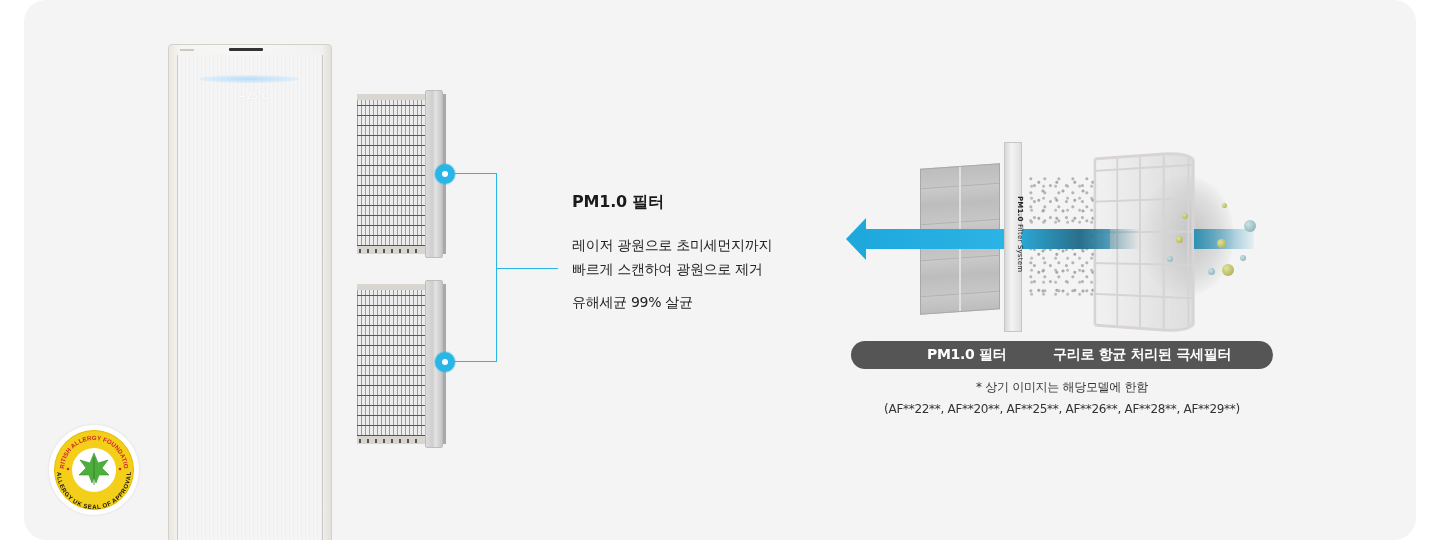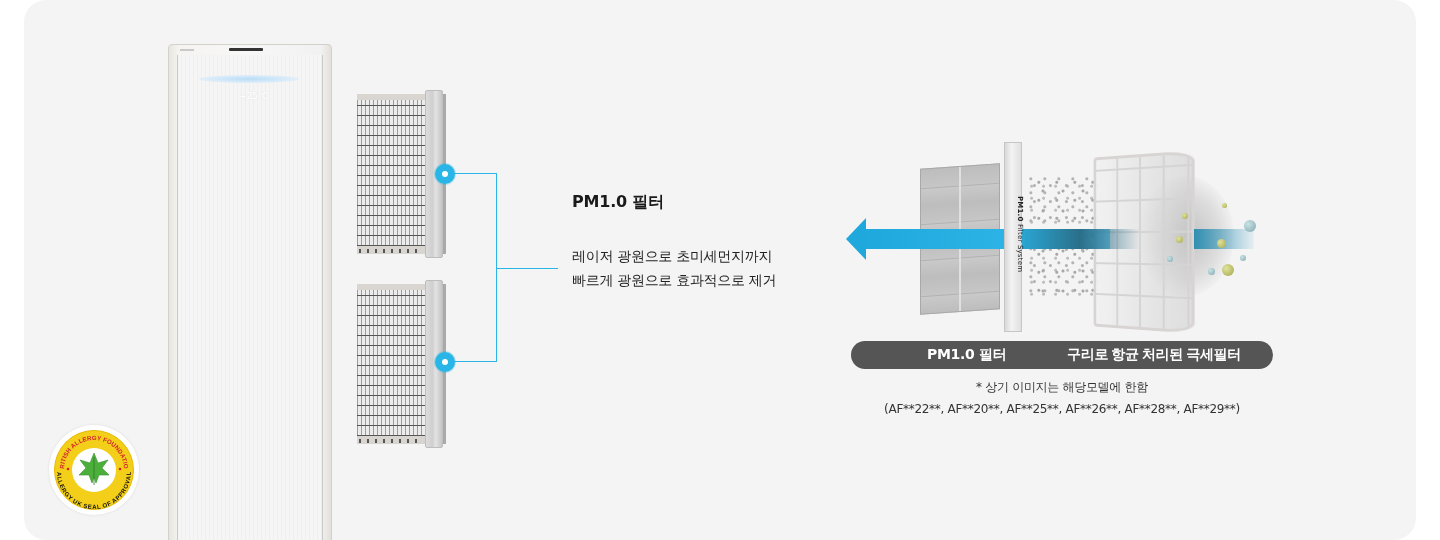--- a/index.html
+++ b/index.html
@@ -60,21 +60,21 @@
   }
   .cassette.top .hotspot { top: 74px; }
   .cassette.bottom .hotspot { top: 72px; }
 
   
   .line { position: absolute; background: #29b6e6; }
 
   
   .feature { position: absolute; left: 572px; top: 192px; color: #1a1a1a; }
   .feature-title { font-size: 16px; font-weight: bold; letter-spacing: -0.2px; }
-  .feature-desc { margin-top: 31px; font-size: 14px; line-height: 24px; color: #222; letter-spacing: -0.3px; }
+  .feature-desc { margin-top: 20px; font-size: 14px; line-height: 24px; color: #222; letter-spacing: -0.3px; }
   .feature-item { margin-top: 9px; font-size: 14px; line-height: 24px; color: #222; letter-spacing: -0.3px; }
 
   
   .illus { position: absolute; left: 842px; top: 136px; width: 430px; height: 200px; }
   .arrow-body {
     position: absolute; left: 18px; top: 93px; width: 250px; height: 20px;
     background: linear-gradient(90deg, #1ea8dc 0%, #2db4e6 60%, rgba(45,180,230,0.6) 100%);
   }
   .arrow-head {
     position: absolute; left: 4px; top: 82px; width: 0; height: 0;
@@ -134,21 +134,21 @@
   .germ { position: absolute; border-radius: 50%; }
   .germ.y { background: radial-gradient(circle at 35% 35%, #e0e39a, #a4a64e); }
   .germ.b { background: radial-gradient(circle at 35% 35%, #c9e3e6, #7fa7ad); }
 
   .pill {
     position: absolute; left: 851px; top: 341px; width: 422px; height: 28px; border-radius: 14px;
     background: #555555; color: #ffffff; font-size: 14px; font-weight: bold; letter-spacing: -0.3px;
   }
   .pill span { position: absolute; top: 5px; }
   .pill .p1 { left: 76px; }
-  .pill .p2 { left: 216px; font-family: Liberation Serif, serif; }
+  .pill .p2 { left: 202px; }
 
   .note { position: absolute; left: 851px; top: 376px; width: 422px; text-align: center; font-size: 12px; line-height: 22px; color: #333; letter-spacing: -0.3px; }
 
   
   .badge {
     position: absolute; left: 49px; top: 425px; width: 90px; height: 90px; border-radius: 50%;
     background: #ffffff; box-shadow: 0 0 3px rgba(0,0,0,0.1);
   }
   .badge-ring {
     position: absolute; left: 5px; top: 5px; width: 80px; height: 80px; border-radius: 50%;
@@ -191,22 +191,23 @@
 
 <div class="line" style="left:454px; top:173px; width:43px; height:1px;"></div>
 <div class="line" style="left:454px; top:361px; width:43px; height:1px;"></div>
 <div class="line" style="left:496px; top:173px; width:1px; height:189px;"></div>
 <div class="line" style="left:496px; top:268px; width:62px; height:1px;"></div>
 
 <div class="feature">
   <div class="feature-title">PM1.0 필터</div>
   <div class="feature-desc">
     <div>레이저 광원으로 초미세먼지까지</div>
-    <div>빠르게 광원으로 효과적으로 제거</div>
+    <div>빠르게 스캔하여 광원으로 제거</div>
   </div>
+  <div class="feature-item">유해세균 99% 살균</div>
 </div>
 
 <div class="illus">
   <div class="dust"></div>
   <div class="smoke"></div>
   <div class="mesh"></div>
   <div class="hepa"></div>
   <div class="arrow-body"></div>
   <div class="arrow-head"></div>
   <div class="arrow-mid"></div>

